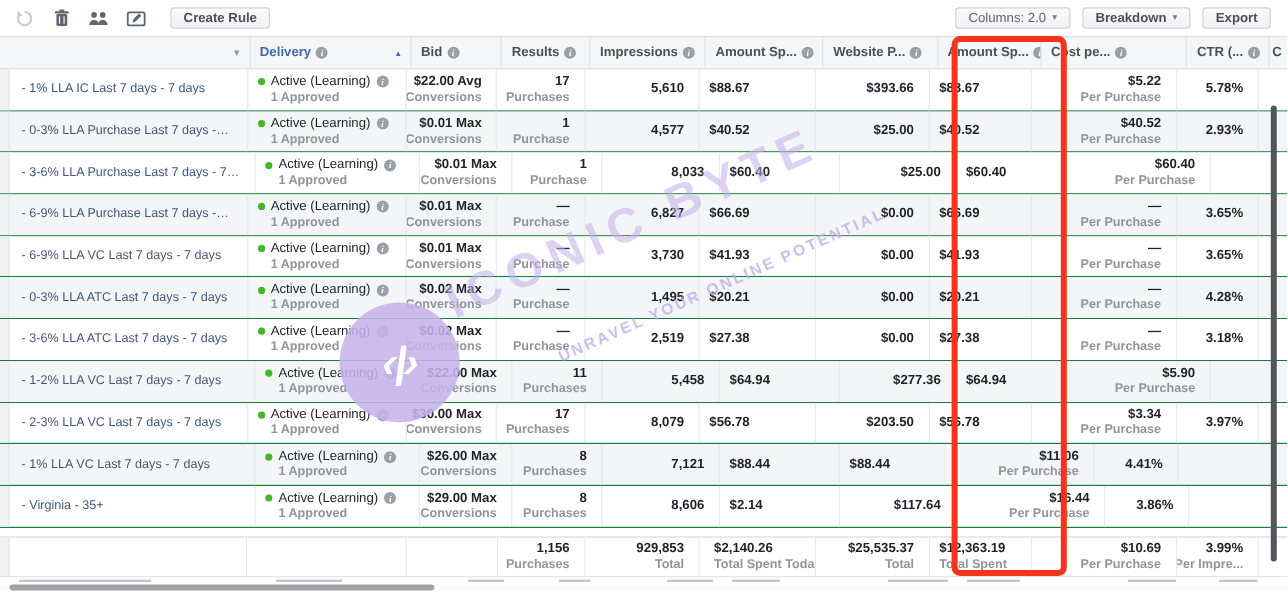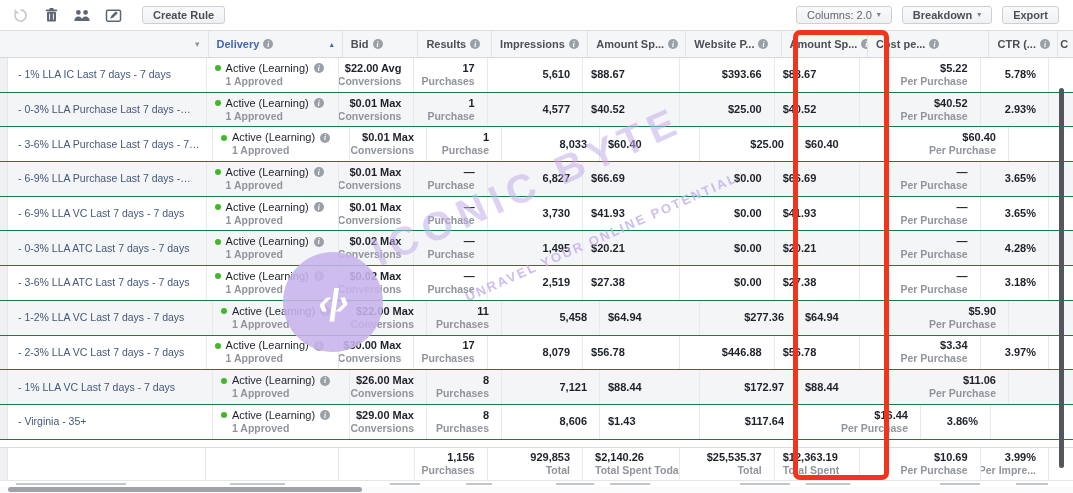--- a/index.html
+++ b/index.html
@@ -545,21 +545,21 @@
       <span class="val">17</span>
       <span class="sub">Purchases</span>
     </div>
     <div class="cell c5 right">
       <span class="val">8,079</span>
     </div>
     <div class="cell c6 left" style="padding:0 8px;">
       <span class="val">$56.78</span>
     </div>
     <div class="cell c7 right">
-      <span class="val">$446.88</span>
+      <span class="val">$203.50</span>
     </div>
     <div class="cell c8 left" style="padding:0 8px;">
       <span class="val">$56.78</span>
     </div>
     <div class="cell c9 right">
       <span class="val">$3.34</span>
       <span class="sub">Per Purchase</span>
     </div>
     <div class="cell c10 right">
       <span class="val">3.97%</span>
@@ -585,29 +585,29 @@
     <div class="cell c4 right">
       <span class="val">8</span>
       <span class="sub">Purchases</span>
     </div>
     <div class="cell c5 right">
       <span class="val">7,121</span>
     </div>
     <div class="cell c6 left" style="padding:0 8px;">
       <span class="val">$88.44</span>
     </div>
-    <div class="cell c7 right">
-      <span class="val">$172.97</span>
-    </div>
     <div class="cell c8 left" style="padding:0 8px;">
       <span class="val">$88.44</span>
     </div>
     <div class="cell c9 right">
       <span class="val">$11.06</span>
       <span class="sub">Per Purchase</span>
+    </div>
+    <div class="cell c10 right">
+      <span class="val">4.41%</span>
     </div>
     <div class="cell c11"></div>
   </div>
         <div class="trow">
     <div class="cell c1 namecell">
       <span class="adset-name">- Virginia - 35+</span>
     </div>
     <div class="cell c2 left" style="padding:0 8px;">
       <span class="delivery-line">
         <span class="dot"></span>
@@ -621,21 +621,21 @@
       <span class="sub">Conversions</span>
     </div>
     <div class="cell c4 right">
       <span class="val">8</span>
       <span class="sub">Purchases</span>
     </div>
     <div class="cell c5 right">
       <span class="val">8,606</span>
     </div>
     <div class="cell c6 left" style="padding:0 8px;">
-      <span class="val">$1.43</span>
+      <span class="val">$2.14</span>
     </div>
     <div class="cell c7 right">
       <span class="val">$117.64</span>
     </div>
     <div class="cell c9 right">
       <span class="val">$16.44</span>
       <span class="sub">Per Purchase</span>
     </div>
     <div class="cell c10 right">
       <span class="val">3.86%</span>

